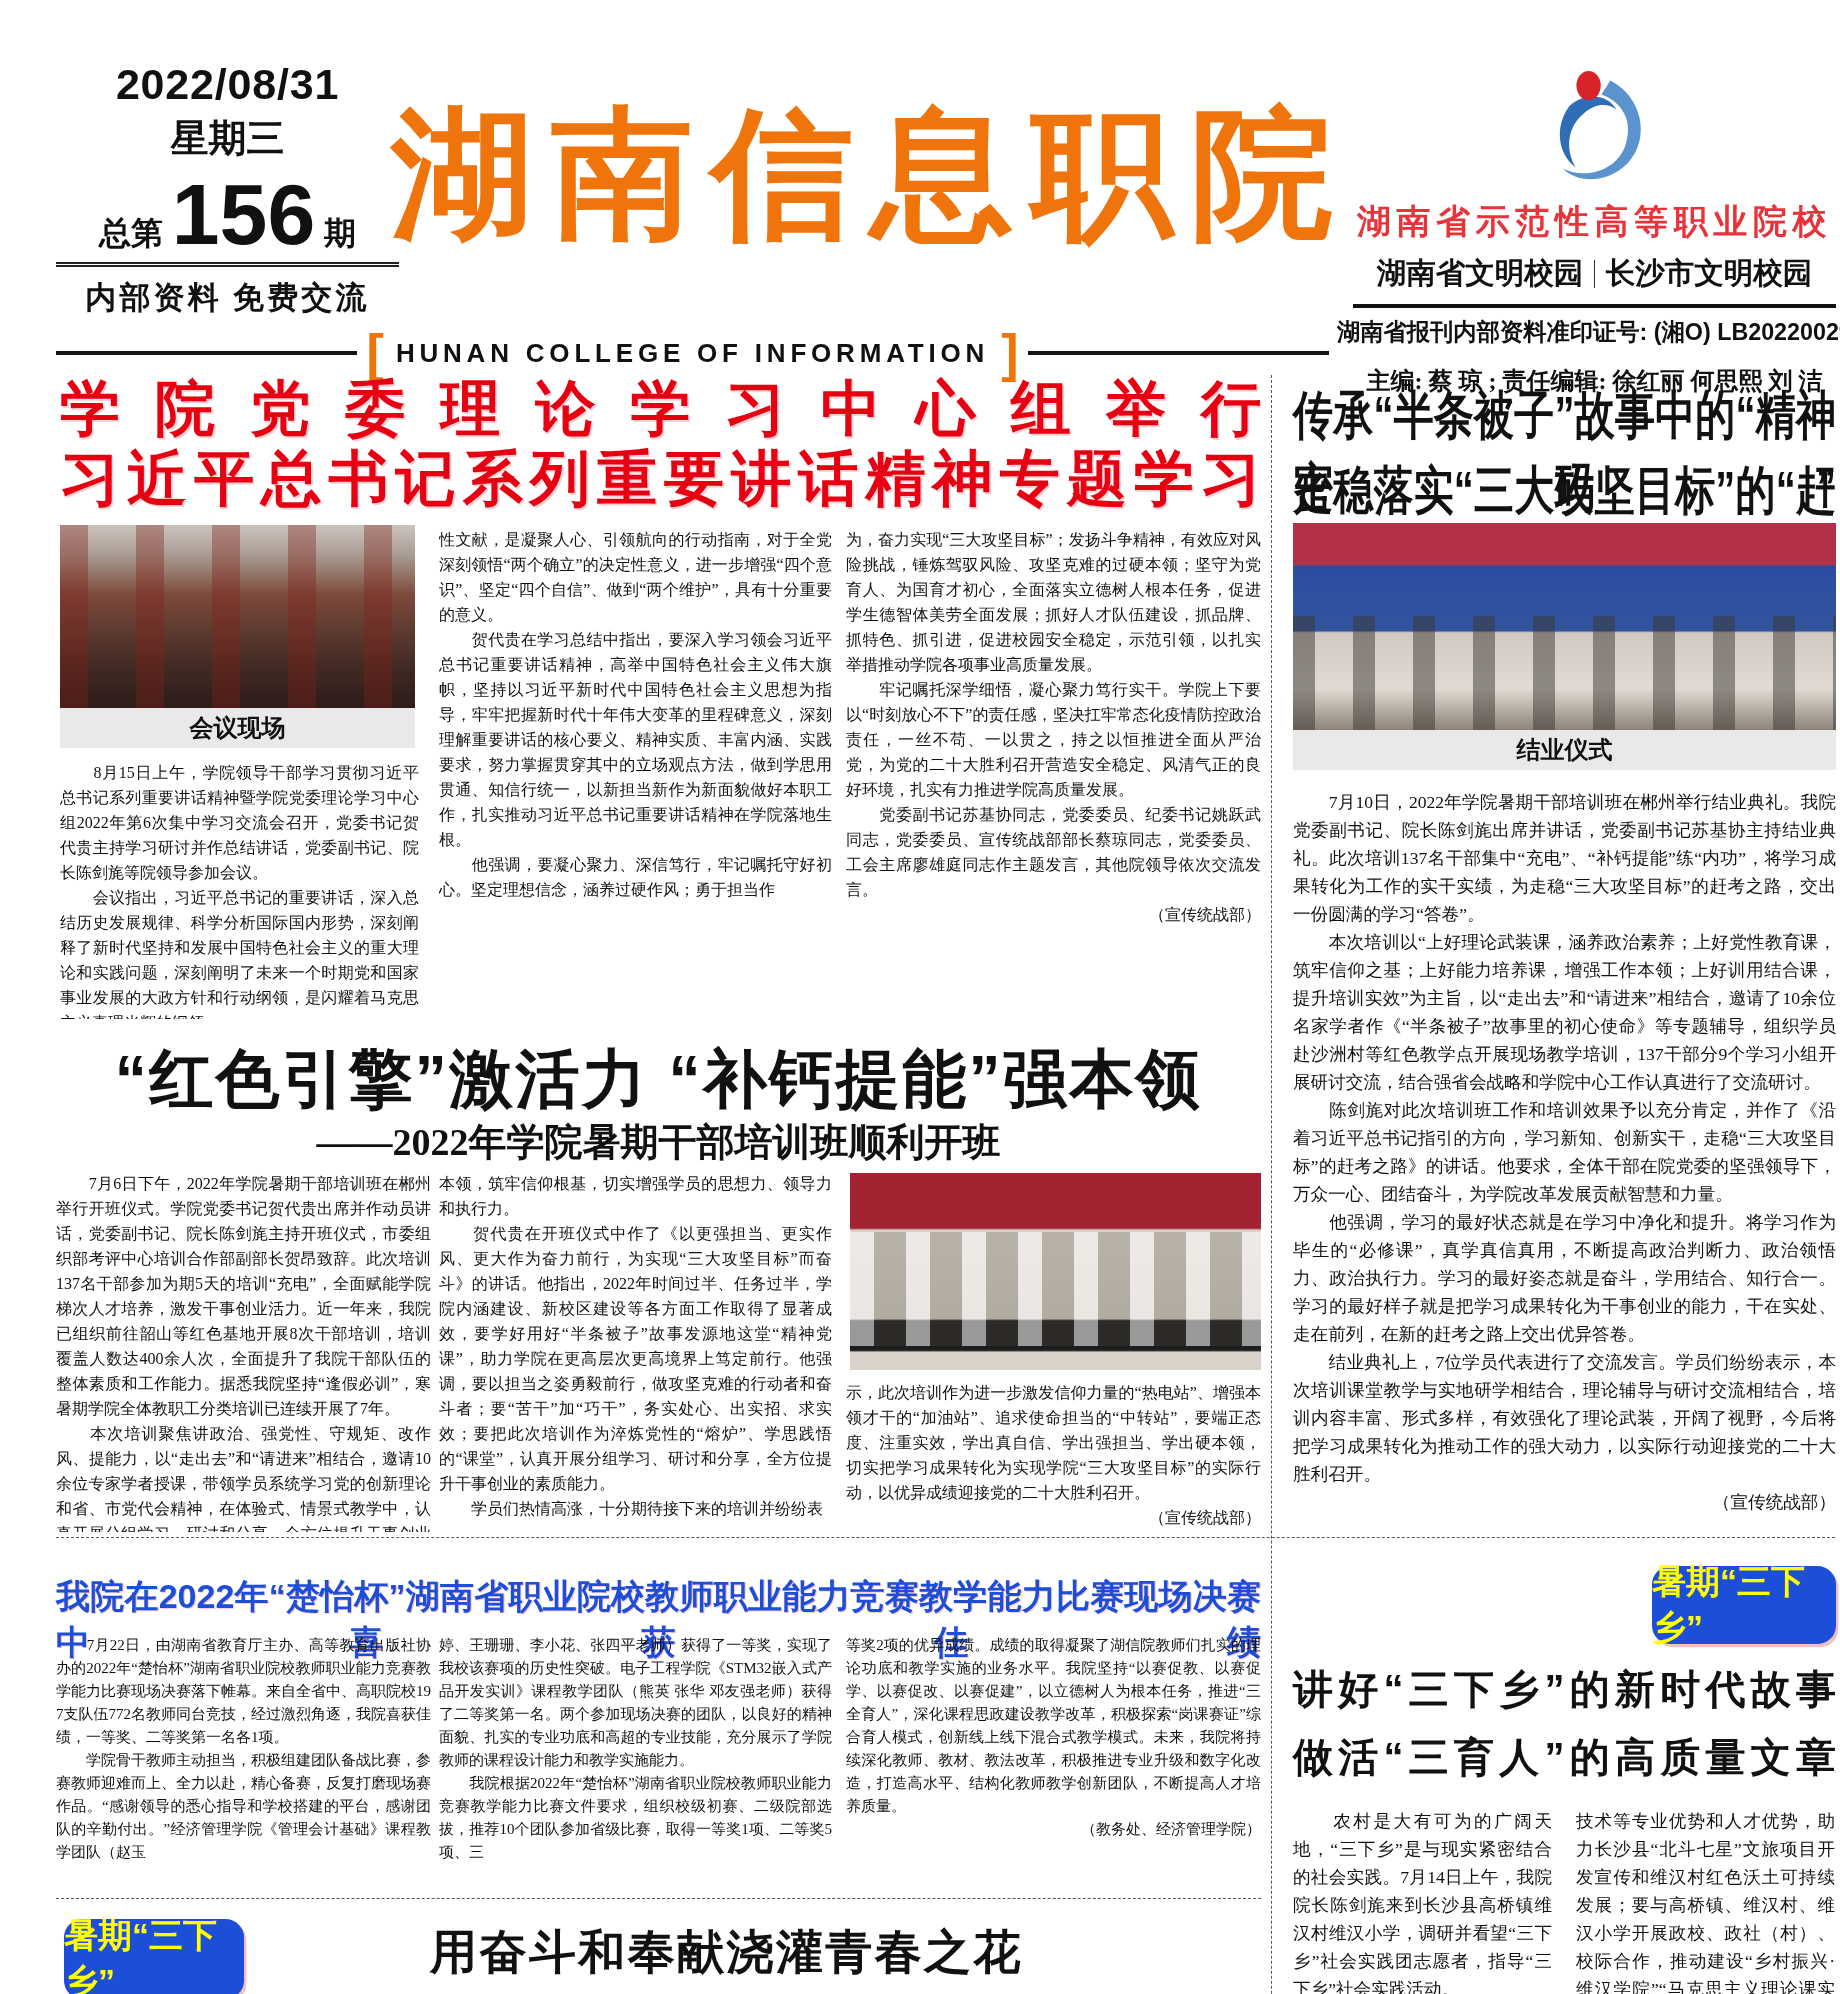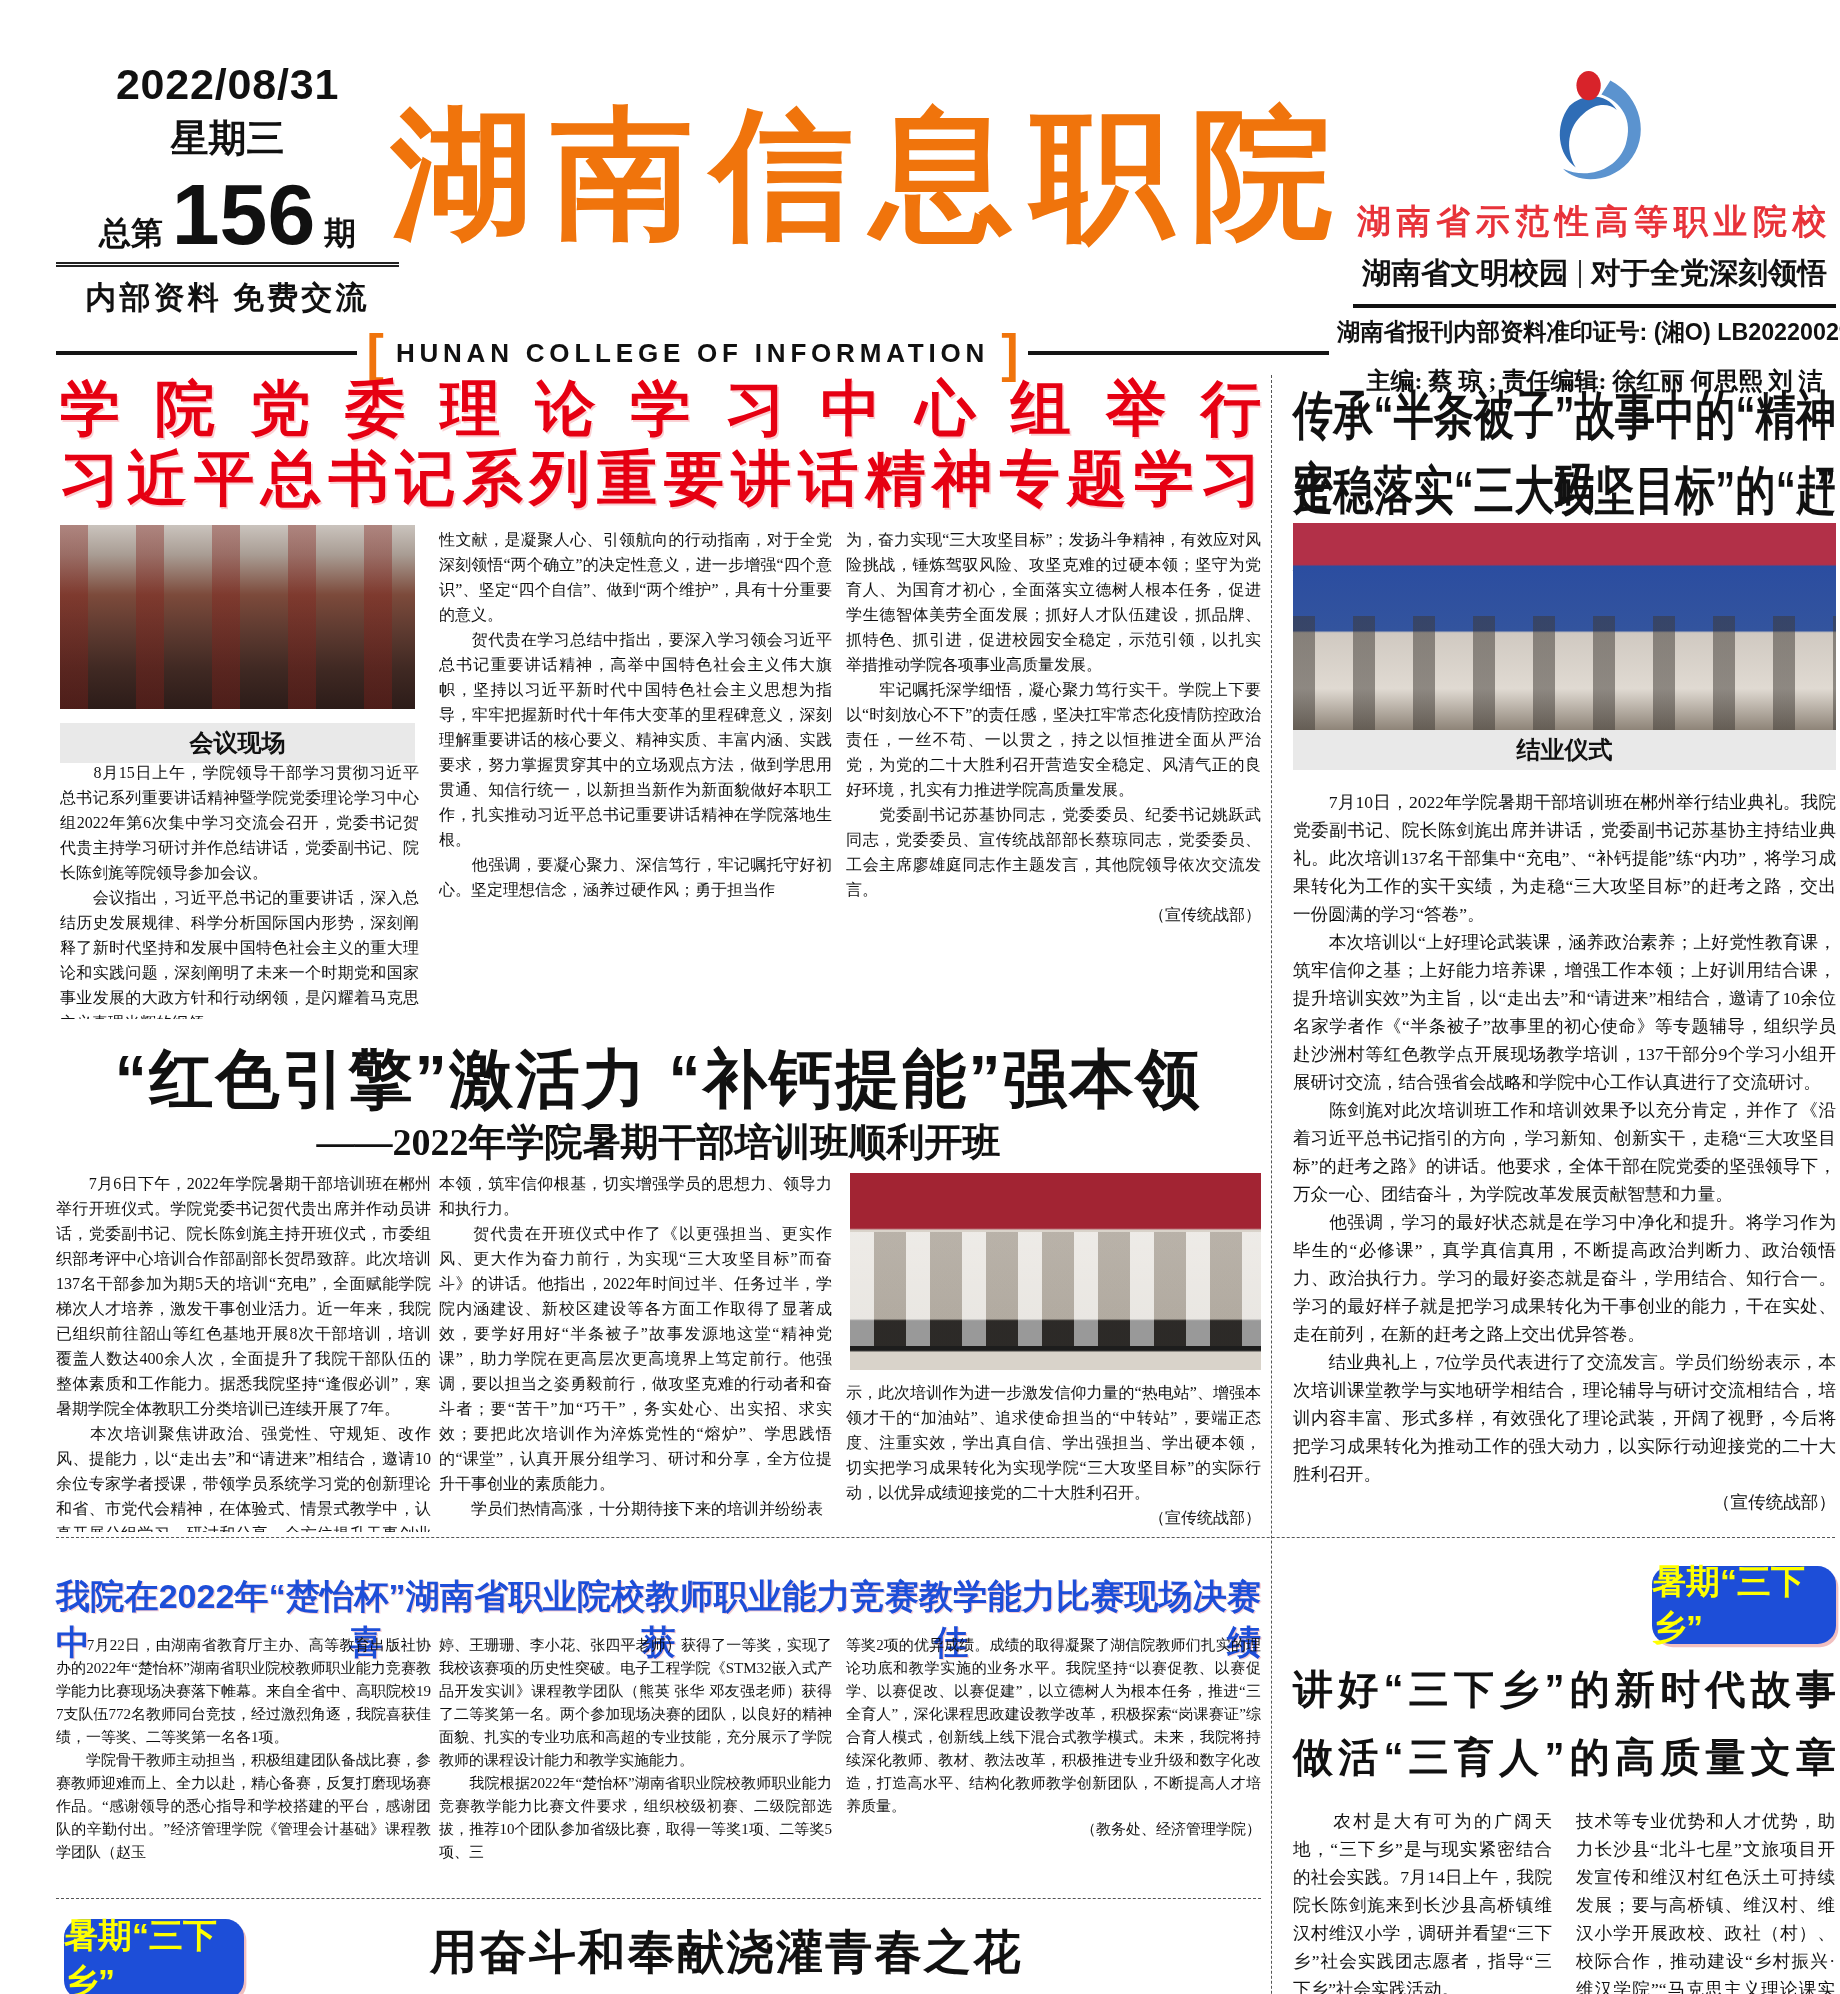--- a/index.html
+++ b/index.html
@@ -96,38 +96,38 @@
   <div class="abs rightblock">
     <svg class="logo" viewBox="0 0 100 100">
       <path d="M62 16 C86 28 94 60 76 80 C61 96 37 97 25 85 C45 94 68 85 74 66 C80 47 71 33 55 27 Z" fill="#5b93cf"></path>
       <path d="M30 36 C18 52 21 74 35 84 C26 69 29 52 41 42 C51 33 61 34 67 39 C59 25 40 26 30 36 Z" fill="#2f6db6"></path>
       <ellipse cx="45" cy="20" rx="9.5" ry="11.5" fill="#d8232a"></ellipse>
     </svg>
     <div class="accolade">湖南省示范性高等职业院校</div>
     <div class="civils">
       <span>湖南省文明校园</span>
       <span class="civdiv"></span>
-      <span>对于全党深刻领悟</span>
+      <span>长沙市文明校园</span>
     </div>
     <div class="rrule"></div>
     <div class="license">湖南省报刊内部资料准印证号: (湘O) LB20220029</div>
     <div class="editors">主编: 蔡 琼 ;  责任编辑: 徐红丽  何思熙  刘 洁</div>
   </div>
 
   <div class="abs vdash" style="left:1271px;top:375px;height:2059px;"></div>
   <div class="abs hdash" style="left:56px;top:1537px;width:1779px;"></div>
   <div class="abs hdash" style="left:56px;top:1898px;width:1205px;"></div>
 
   <div class="abs redmain jc" style="top:449px;">习近平总书记系列重要讲话精神专题学习</div>
   <div class="abs redmain jc" style="top:379px;">学 院 党 委 理 论 学 习 中 心 组 举 行</div>
 
   <div class="photo p1" style="left:60px;top:525px;width:355px;height:184px;">
     <div class="p1i"></div>
   </div>
-  <div class="cap" style="left:60px;top:708px;width:355px;height:40px;font-size:24px;margin-top:15px;">会议现场</div>
+  <div class="cap" style="left:60px;top:708px;width:355px;height:40px;font-size:24px;">会议现场</div>
 
   <div class="abs b40" style="left:60px;top:760px;width:359px;height:259px;overflow:hidden;">
     <div class="t">　　8月15日上午，学院领导干部学习贯彻习近平总书记系列重要讲话精神暨学院党委理论学习中心组2022年第6次集中学习交流会召开，党委书记贺代贵主持学习研讨并作总结讲话，党委副书记、院长陈剑旄等院领导参加会议。
 　　会议指出，习近平总书记的重要讲话，深入总结历史发展规律、科学分析国际国内形势，深刻阐释了新时代坚持和发展中国特色社会主义的重大理论和实践问题，深刻阐明了未来一个时期党和国家事业发展的大政方针和行动纲领，是闪耀着马克思主义真理光辉的纲领</div>
   </div>
   <div class="abs b40" style="left:439px;top:527px;width:393px;height:493px;overflow:hidden;">
     <div class="t">性文献，是凝聚人心、引领航向的行动指南，对于全党深刻领悟“两个确立”的决定性意义，进一步增强“四个意识”、坚定“四个自信”、做到“两个维护”，具有十分重要的意义。
 　　贺代贵在学习总结中指出，要深入学习领会习近平总书记重要讲话精神，高举中国特色社会主义伟大旗帜，坚持以习近平新时代中国特色社会主义思想为指导，牢牢把握新时代十年伟大变革的里程碑意义，深刻理解重要讲话的核心要义、精神实质、丰富内涵、实践要求，努力掌握贯穿其中的立场观点方法，做到学思用贯通、知信行统一，以新担当新作为新面貌做好本职工作，扎实推动习近平总书记重要讲话精神在学院落地生根。
 　　他强调，要凝心聚力、深信笃行，牢记嘱托守好初心。坚定理想信念，涵养过硬作风；勇于担当作</div>
   </div>

